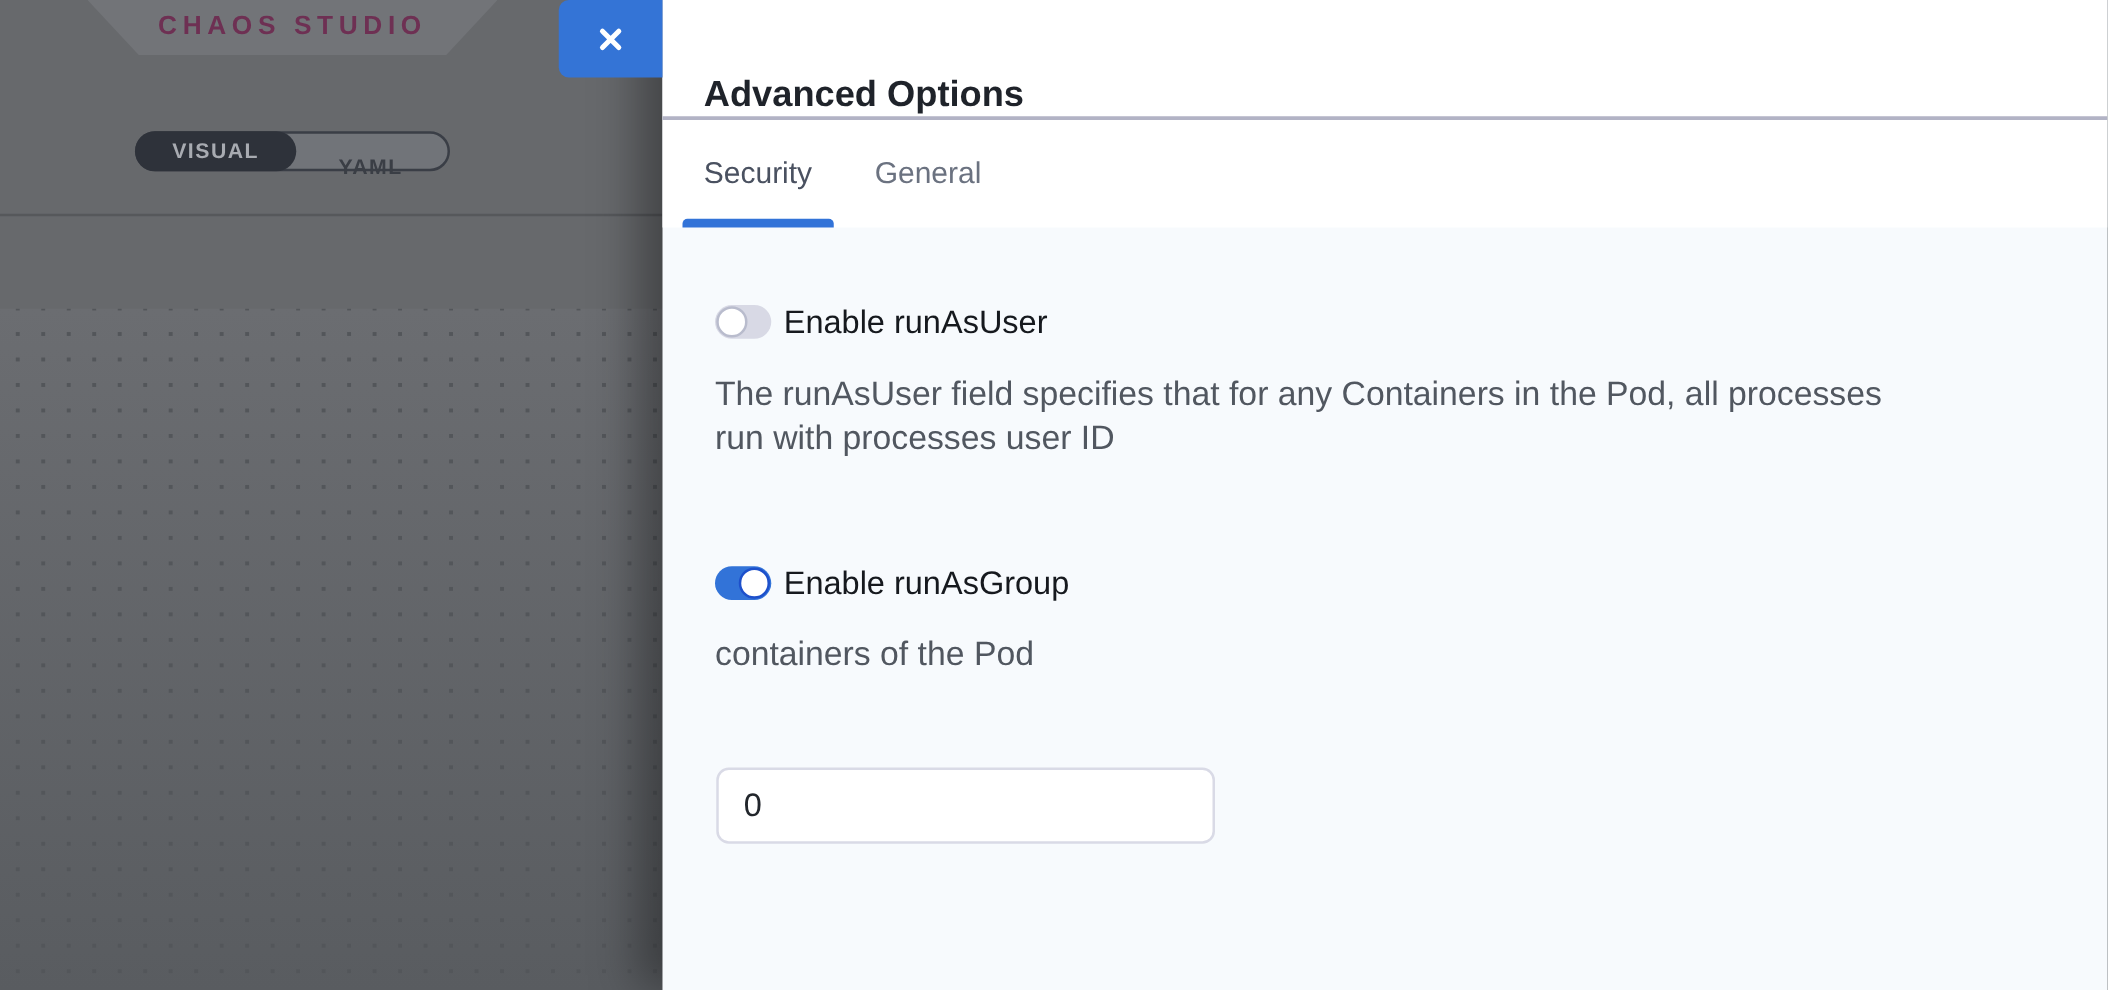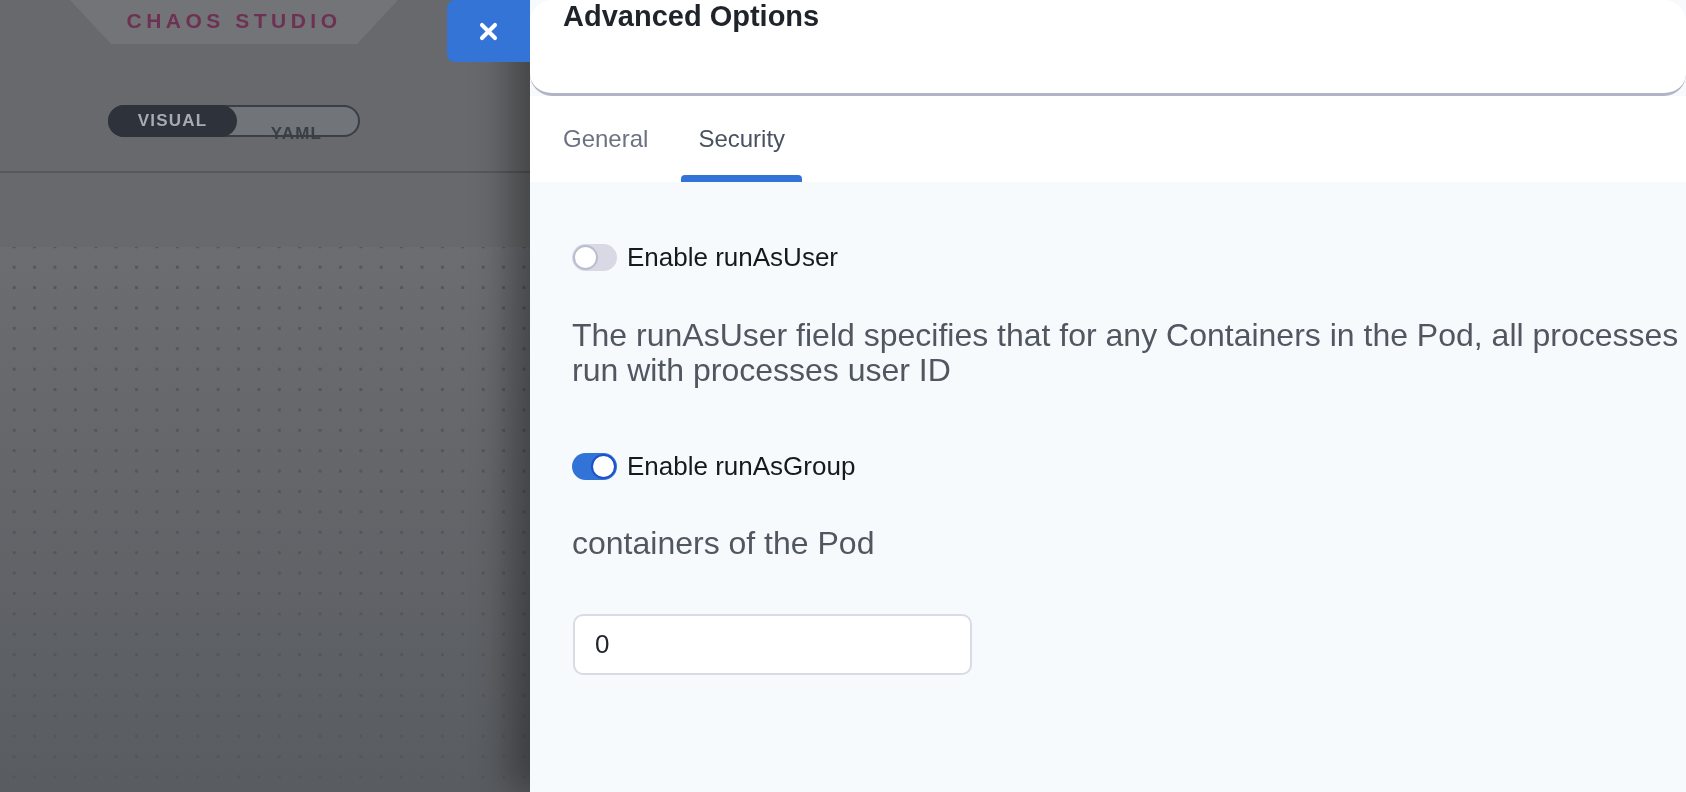--- a/index.html
+++ b/index.html
@@ -71,21 +71,21 @@
   }
 
   
   #drawer{
     position:absolute;left:530px;top:0;right:0;bottom:0;
     background:var(--panel-bg);
     box-shadow:-20px 0 35px rgba(0,0,0,0.35);
   }
   .panel-header{
     height:96px;background:#fff;border-bottom:3px solid var(--header-divider);
-    display:flex;align-items:flex-start;padding-left:33px;border-radius:22px;
+    display:flex;align-items:flex-end;padding-left:33px;
   }
   .panel-title{font-size:29px;font-weight:bold;color:#1f232a;}
   .tab-row{
     height:86px;background:#fff;display:flex;align-items:stretch;
     padding-left:16px;gap:16px;
   }
   .tab{
     position:relative;display:flex;align-items:center;padding:0 17px;
     font-size:24px;color:var(--tab-inactive);cursor:pointer;
   }
@@ -104,21 +104,21 @@
     background:var(--toggle-off-track);cursor:pointer;flex:0 0 auto;
   }
   .toggle .knob{
     position:absolute;left:1px;top:1px;width:25px;height:25px;border-radius:50%;
     background:#fff;border:2px solid var(--toggle-off-ring);
   }
   .toggle.on{background:var(--accent);}
   .toggle.on .knob{left:auto;right:1px;border:2.5px solid var(--toggle-on-ring);}
   .toggle-label{font-size:26px;color:var(--label-text);}
 
-  .desc{position:absolute;left:42px;font-size:32px;line-height:35px;color:var(--desc-text);margin-top:20px;}
+  .desc{position:absolute;left:42px;font-size:27px;line-height:35px;color:var(--desc-text);}
   .desc.d1{top:116px;}
   .desc.d2{top:324px;}
 
   .num-input{
     position:absolute;left:43px;top:432px;width:399px;height:61px;
     background:#fff;border:2px solid var(--input-border);border-radius:10px;
     font-family:"Liberation Sans","DejaVu Sans",sans-serif;
     font-size:26px;color:var(--input-text);padding:0 20px;outline:none;
   }
 
@@ -146,22 +146,22 @@
   </div>
   <div class="toolbar-divider"></div>
   <div class="canvas-dots"></div>
 </div>
 
 <div id="drawer">
   <div class="panel-header">
     <h1 class="panel-title">Advanced Options</h1>
   </div>
   <div class="tab-row">
+    <div class="tab active">Security</div>
     <div class="tab">General</div>
-    <div class="tab active">Security</div>
   </div>
   <div class="panel-content">
 
     <div class="toggle-row row1">
       <div class="toggle">
         <div class="knob"></div>
       </div>
       <span class="toggle-label">Enable runAsUser</span>
     </div>
 

